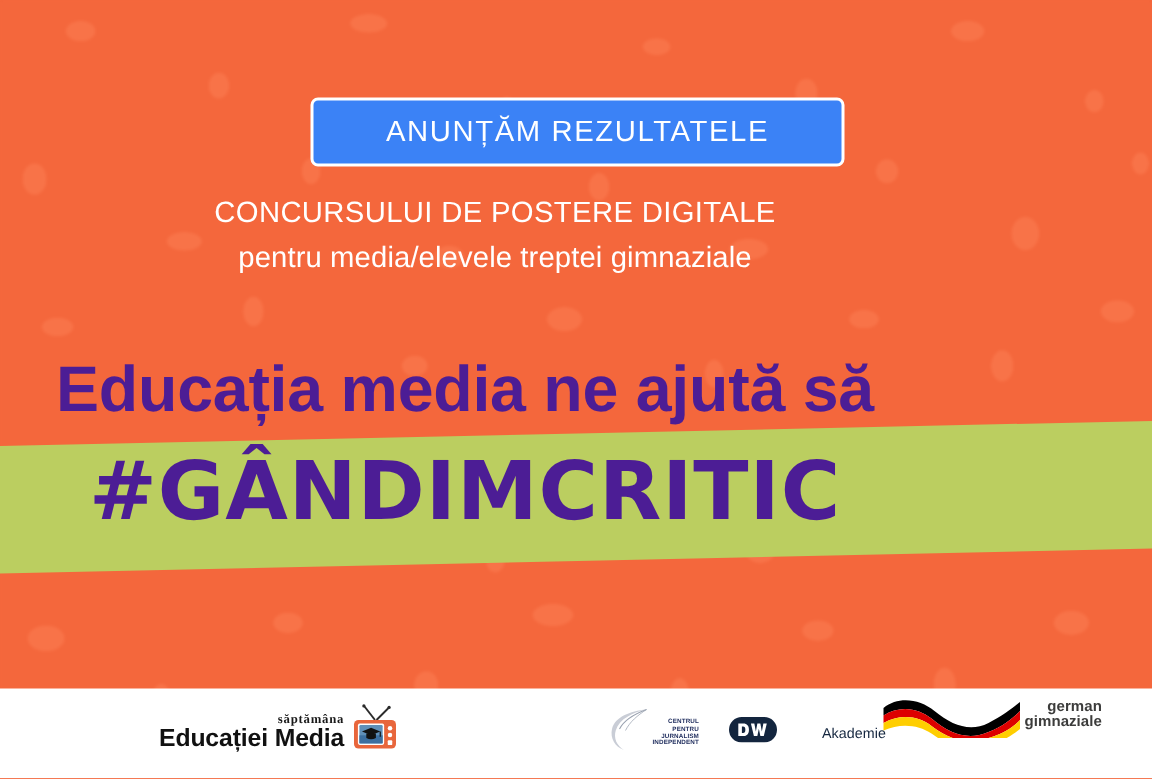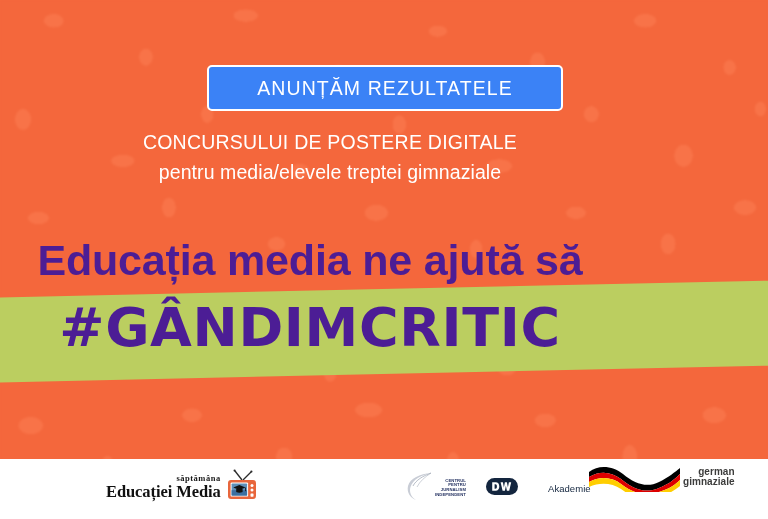--- a/index.html
+++ b/index.html
@@ -109,21 +109,21 @@
 
   
   .sem-logo{left:106px;top:468px;}
   .sem-text{display:flex;flex-direction:column;align-items:flex-end;line-height:1;}
   .sem-small{
     font-family:"Liberation Serif","DejaVu Serif",serif;
     font-weight:bold;font-size:8.5px;color:#1A1A1A;letter-spacing:.06em;
     margin-bottom:1px;
   }
   .sem-big{
-    font-family:Liberation Serif, serif;
+    font-family:Liberation Sans, sans-serif;
     font-weight:bold;font-size:16.5px;color:#111111;letter-spacing:-.005em;
   }
   .tv-icon{margin-left:4px;}
 
   
   .cji-logo{left:404px;top:470px;}
   .cji-text{
     display:flex;flex-direction:column;line-height:1.12;margin-left:1px;
     font-size:4.2px;font-weight:bold;color:#1C2A5B;letter-spacing:.02em;
   }

